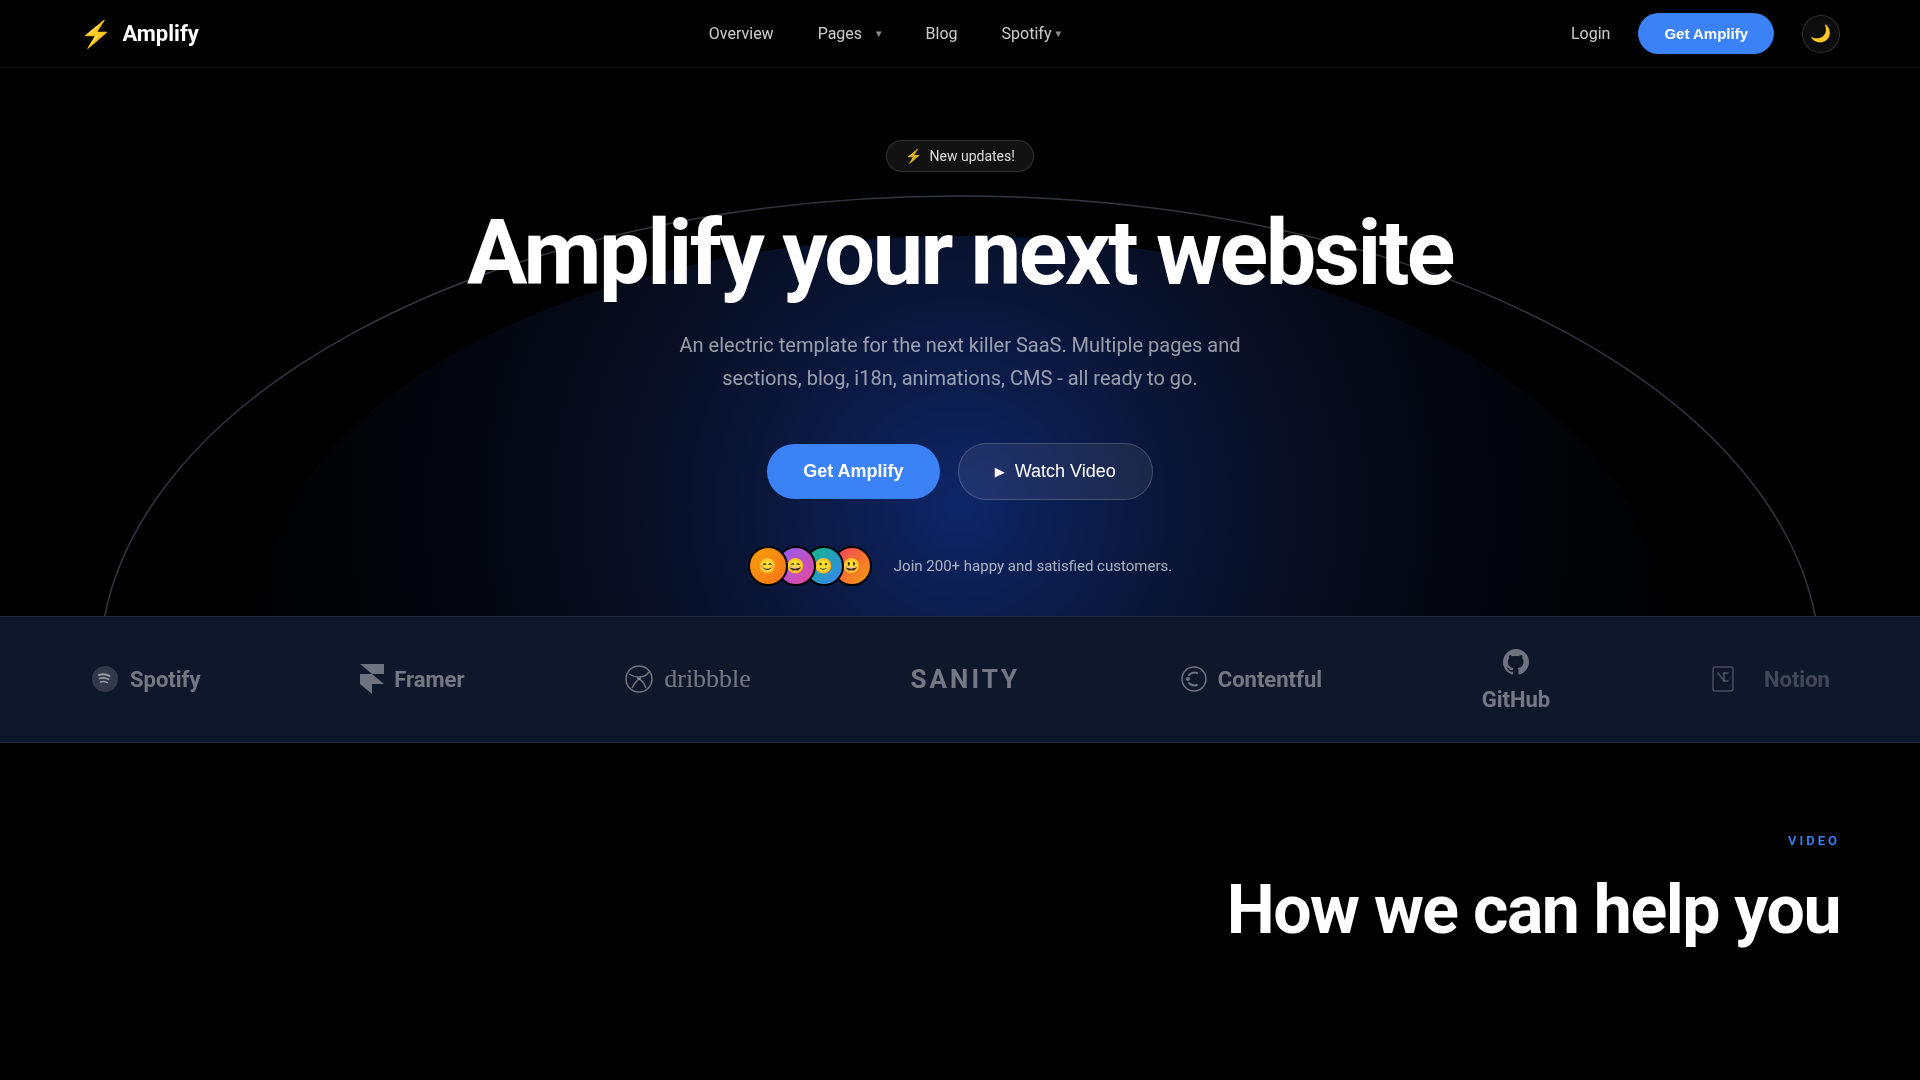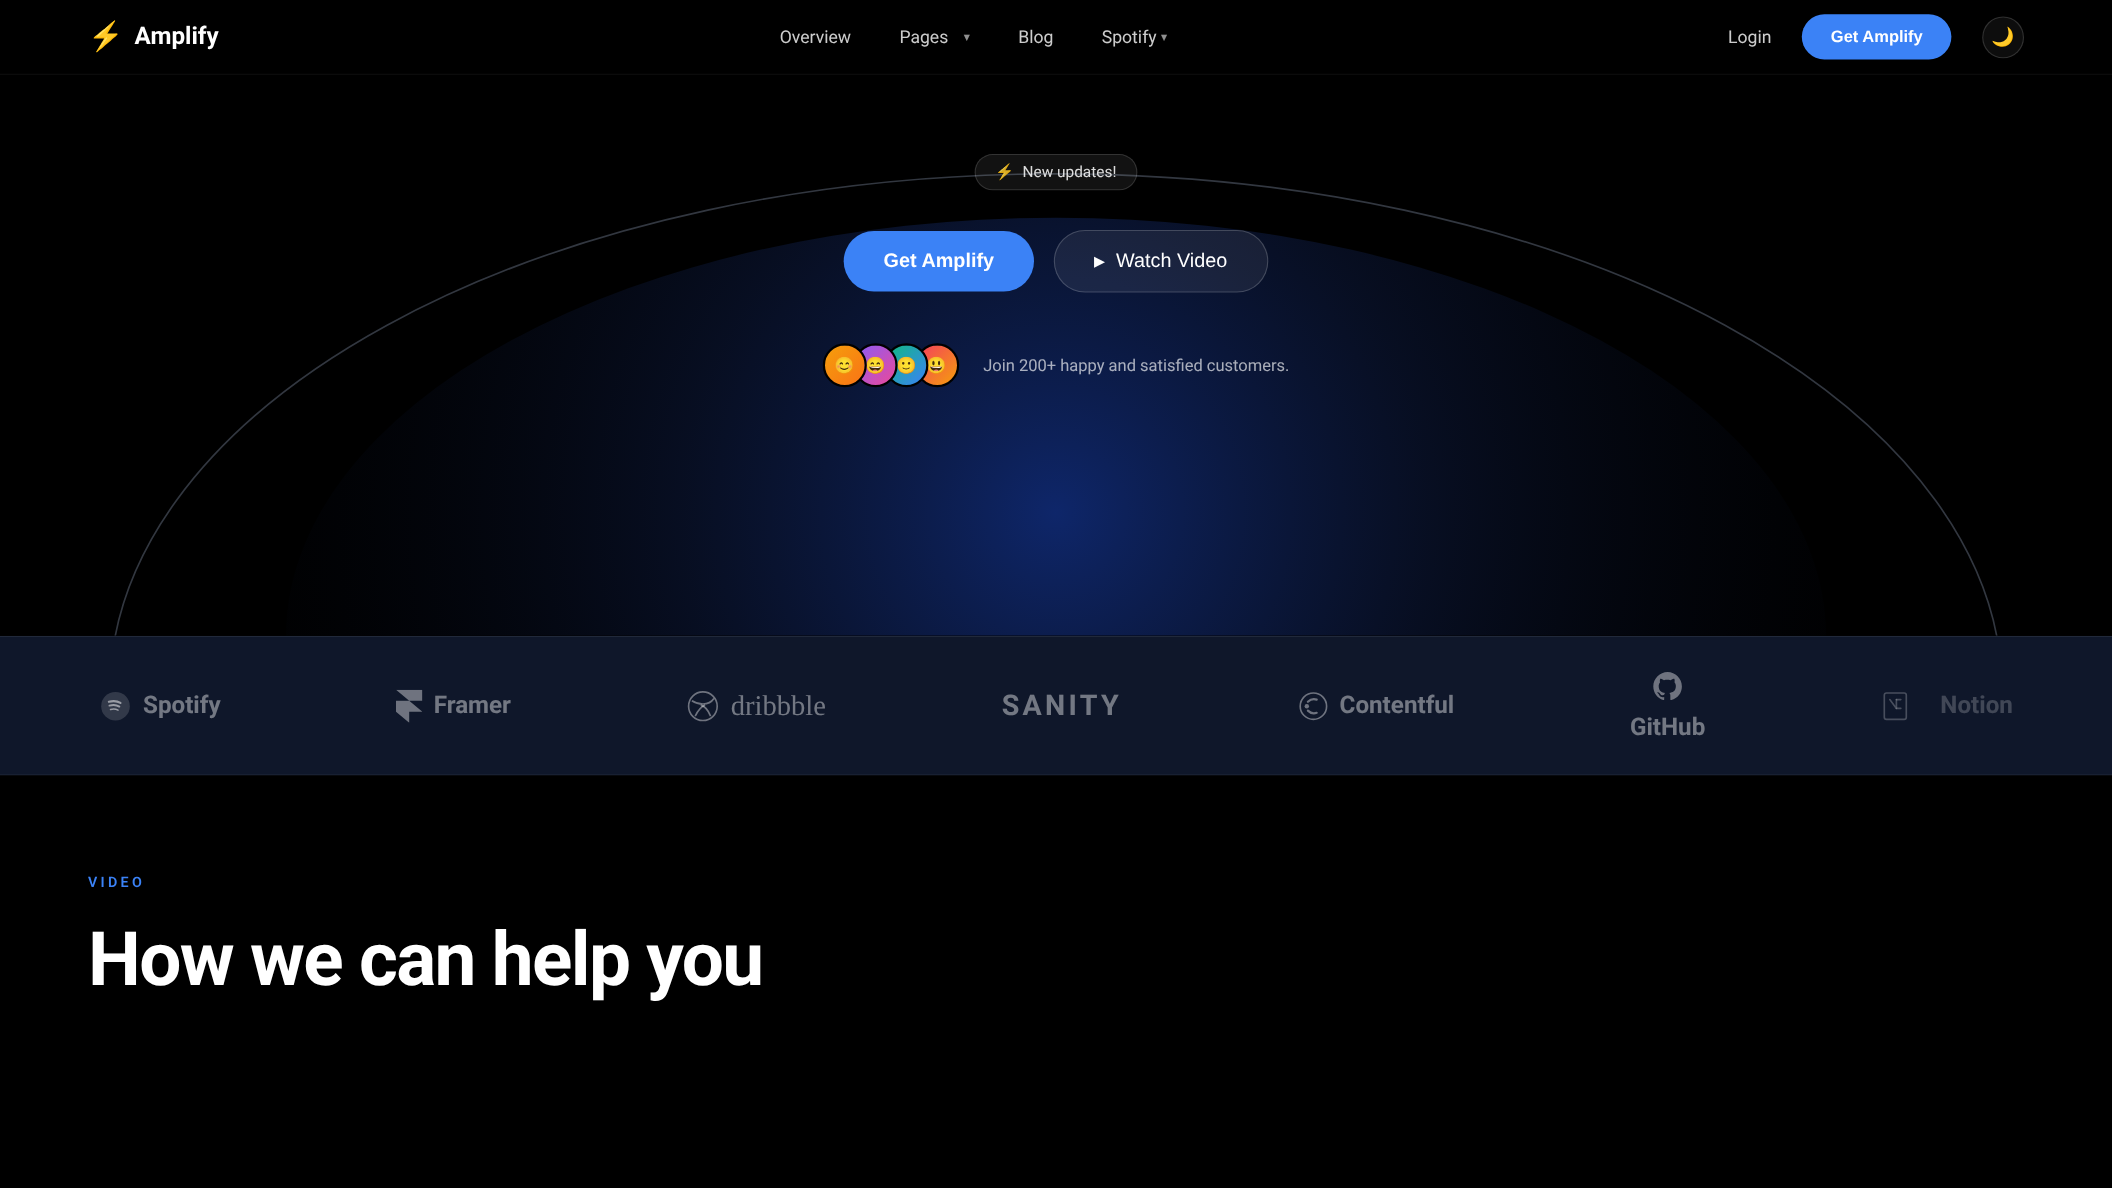--- a/index.html
+++ b/index.html
@@ -73,22 +73,24 @@
     </svg>
   </div>
 
   
   <div style="display:inline-flex;align-items:center;gap:7px;background:rgba(255,255,255,0.07);border:1px solid rgba(255,255,255,0.14);border-radius:50px;padding:7px 18px;font-size:14px;color:rgba(255,255,255,0.85);margin-bottom:36px;position:relative;z-index:2;cursor:pointer;">
     <span>⚡</span>
     <span>New updates!</span>
   </div>
 
   
+  <h1 style="font-size:90px;font-weight:700;line-height:1.03;letter-spacing:-2.5px;margin-bottom:28px;color:#fff;position:relative;z-index:2;max-width:1000px;margin-left:auto;margin-right:auto;margin-bottom:28px;">Amplify your next website</h1>
 
   
+  <p style="font-size:20px;color:rgba(255,255,255,0.58);max-width:570px;margin:0 auto 48px;line-height:1.65;position:relative;z-index:2;">An electric template for the next killer SaaS. Multiple pages and sections, blog, i18n, animations, CMS - all ready to go.</p>
 
   
   <div style="display:flex;align-items:center;justify-content:center;gap:18px;margin-bottom:46px;position:relative;z-index:2;">
     <button style="background:#3b82f6;color:#fff;border:none;padding:17px 36px;border-radius:50px;font-size:18px;font-weight:600;cursor:pointer;">Get Amplify</button>
     <button style="background:rgba(255,255,255,0.07);color:#fff;border:1px solid rgba(255,255,255,0.18);padding:17px 36px;border-radius:50px;font-size:18px;font-weight:500;cursor:pointer;display:flex;align-items:center;gap:10px;">
       <span style="font-size:13px;">▶</span>
       <span>Watch Video</span>
     </button>
   </div>
 
@@ -158,16 +160,16 @@
     <svg width="28" height="28" viewBox="0 0 28 28" fill="rgba(255,255,255,0.4)">
       <rect x="3" y="2" width="20" height="24" rx="2" stroke="rgba(255,255,255,0.4)" stroke-width="1.5" fill="none"></rect>
       <path d="M8 8l6 8V8" stroke="rgba(255,255,255,0.4)" stroke-width="1.5" stroke-linecap="round" stroke-linejoin="round" fill="none"></path>
       <path d="M14 8h4" stroke="rgba(255,255,255,0.4)" stroke-width="1.5" stroke-linecap="round" fill="none"></path>
       <path d="M14 16h4" stroke="rgba(255,255,255,0.4)" stroke-width="1.5" stroke-linecap="round" fill="none"></path>
     </svg>
     <span>Notion</span>
   </div>
 </div>
 
-<section style="background:#000;padding:90px 80px 60px;text-align:left;">
+<section style="background:#000;padding:90px 80px 60px;text-align:right;">
   <p style="font-size:13px;font-weight:600;letter-spacing:3px;color:#3b82f6;text-transform:uppercase;margin-bottom:22px;">VIDEO</p>
   <h2 style="font-size:68px;font-weight:700;color:#fff;letter-spacing:-1.5px;">How we can help you</h2>
 </section>
 
 </body></html>

